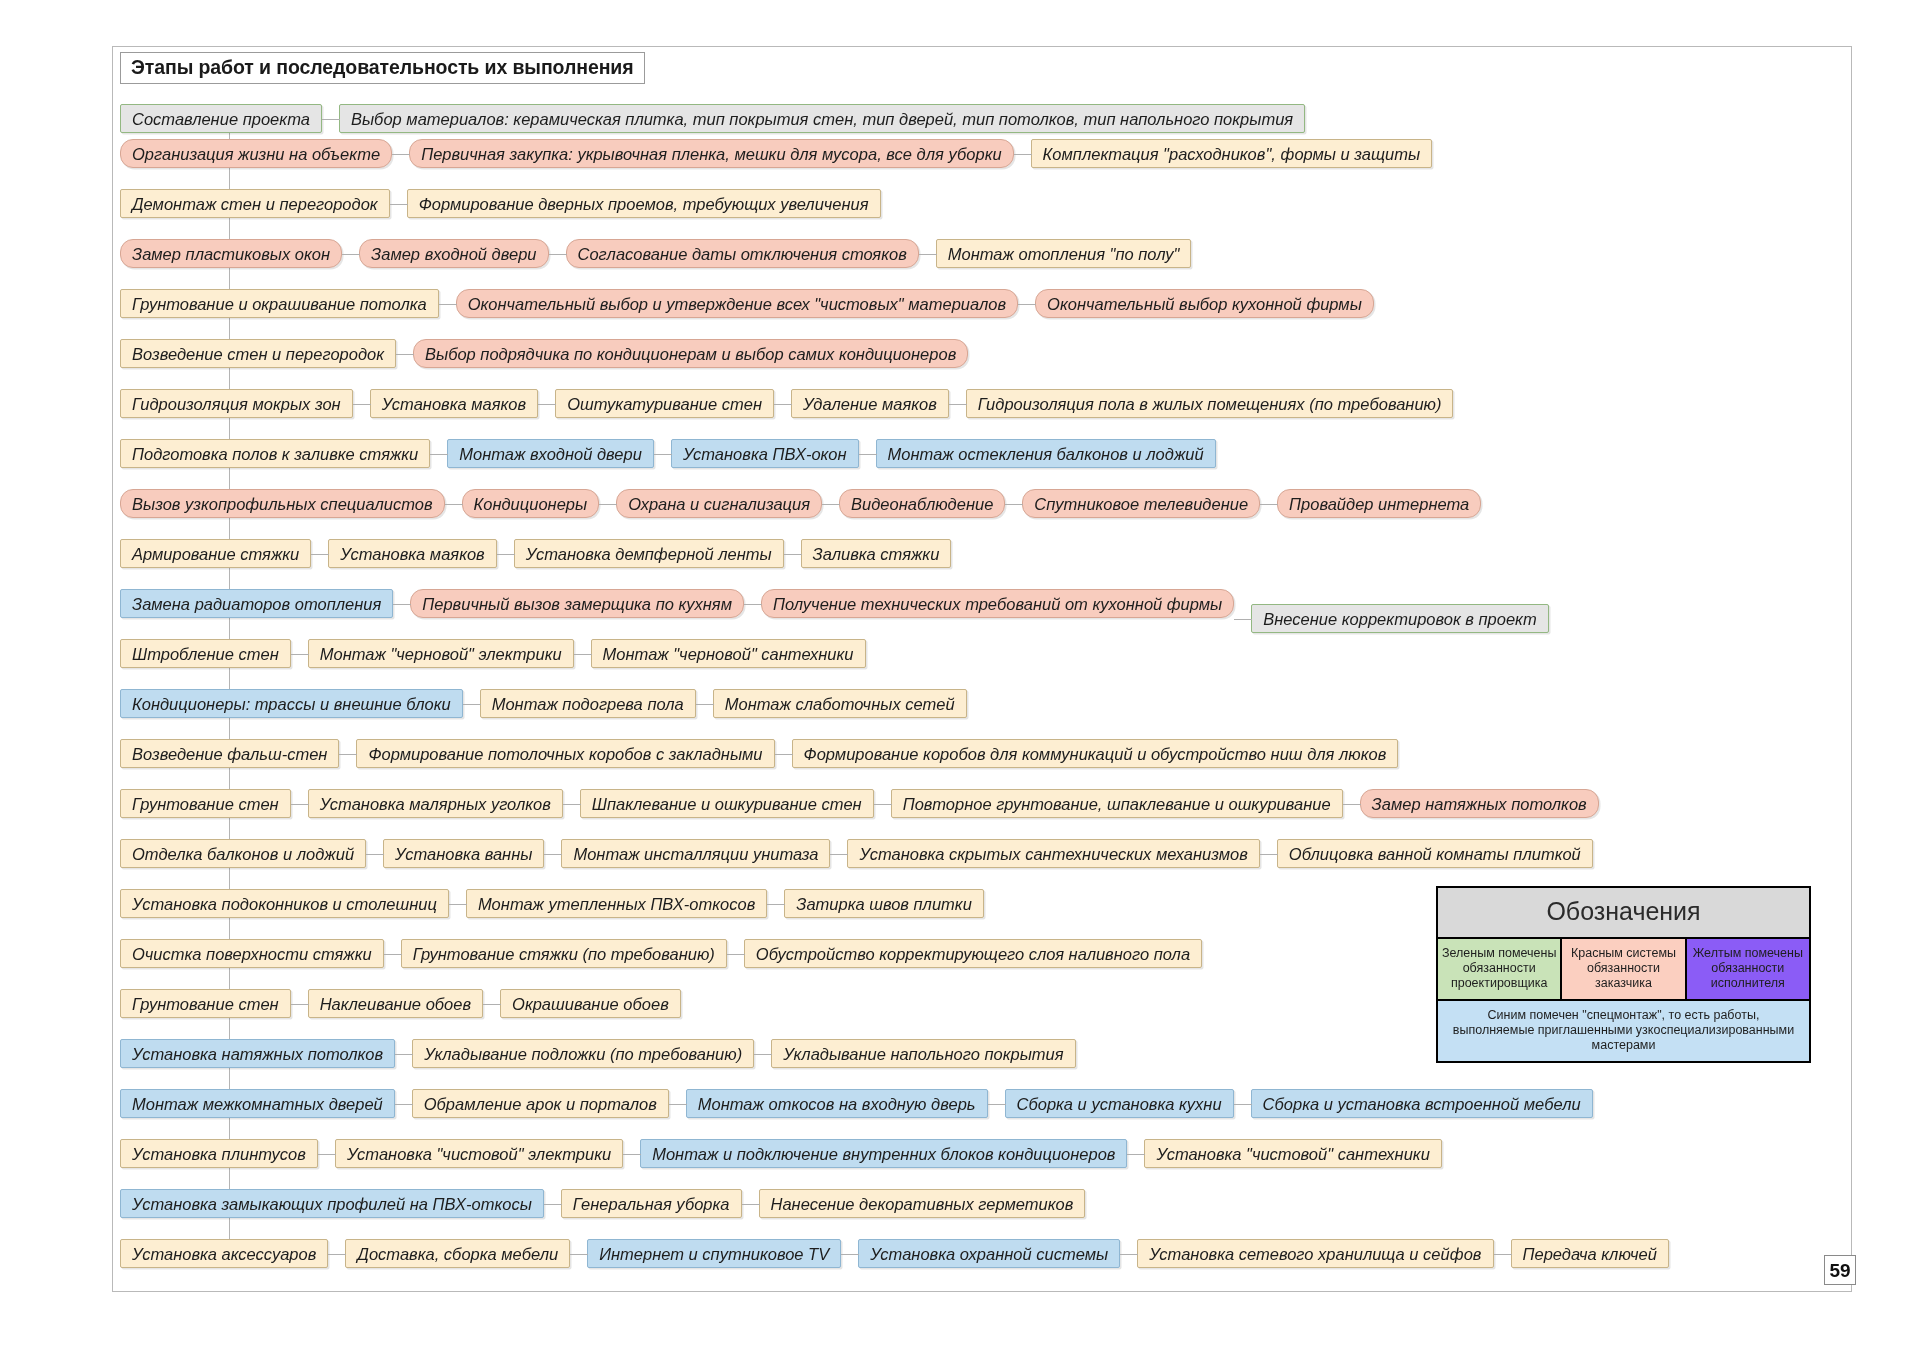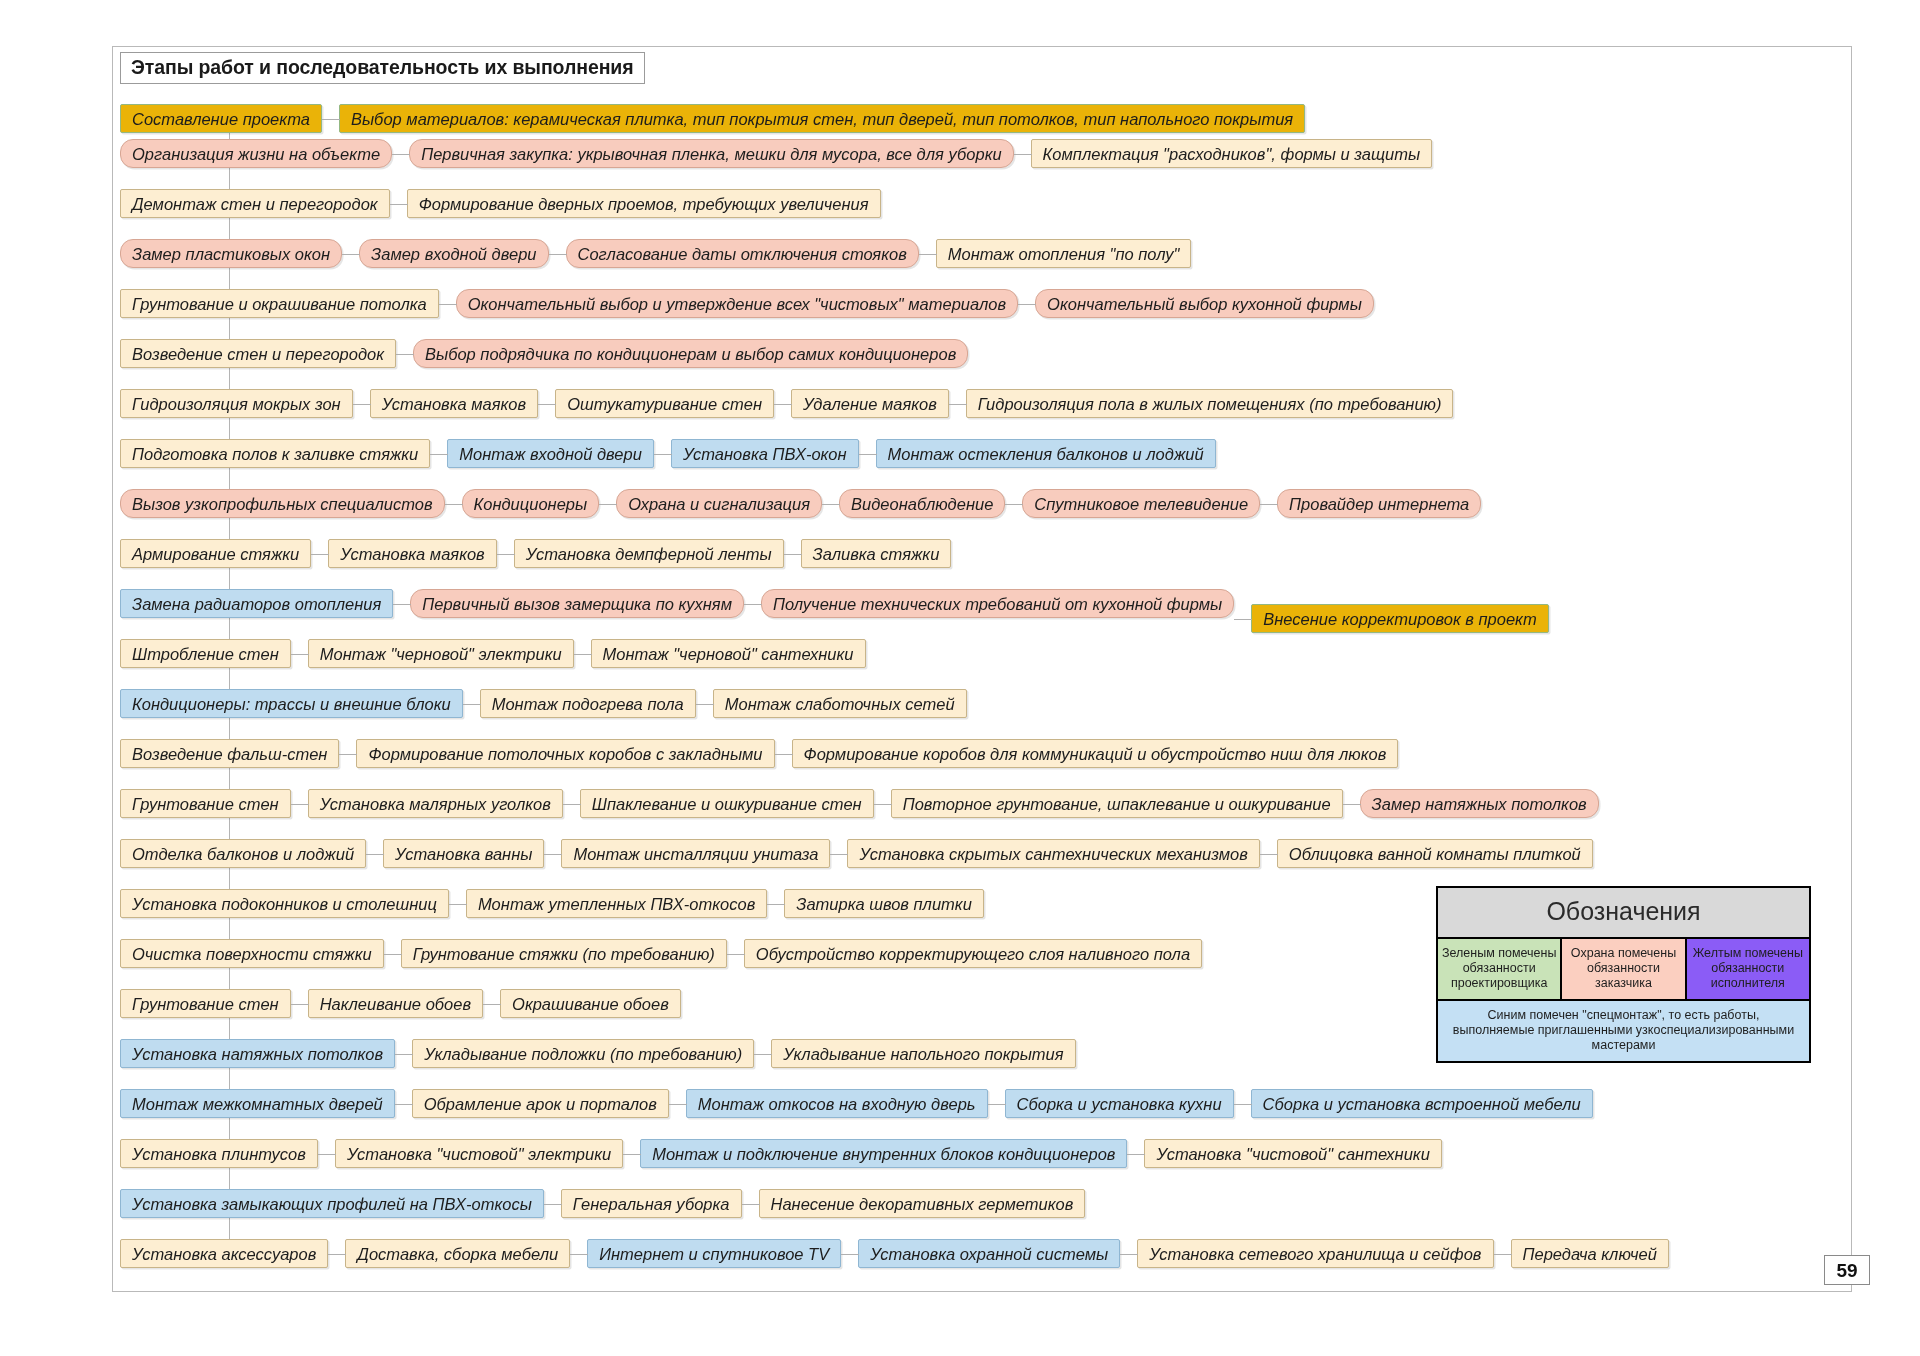--- a/index.html
+++ b/index.html
@@ -80,21 +80,21 @@
     position:absolute;
     left:-18px;
     top:50%;
     width:18px;
     height:1px;
     background:#b0b0b0;
   }
   .c-yellow{ background:#fdeed2; border-color:#c9b municipal; }
   .c-yellow{ background:#fdeed2; border-color:#c8b489; }
   .c-red{ background:#f8ccbe; border-color:#d7a694;border-radius:13px; }
-  .c-green{ background:#eab308; border-color:#93b882;margin-top:30px; }
+  .c-green{ background:#e5e5e5; border-color:#93b882;margin-top:30px; }
   .c-blue{ background:#bfdcf0; border-color:#8fb6d2; }
 
   
   #legend{
     position:absolute;
     left:1436px;top:886px;
     width:375px;
     border:2px solid #000000;
     background:#ffffff;
     box-sizing:border-box;
@@ -130,21 +130,21 @@
     text-align:center;
     font-size:12.5px;
     line-height:15px;
     color:#1e1e1e;
     padding:7px 8px 8px 8px;
   }
   
   #page-number{
     position:absolute;
     left:1824px;top:1255px;
-    width:46px;height:30px;
+    width:32px;height:30px;
     border:1px solid #8a8a8a;
     background:#ffffff;
     font-weight:bold;
     font-size:19px;
     color:#111;
     text-align:center;
     line-height:29px;
     box-sizing:border-box;
   }
 </style>
@@ -295,21 +295,21 @@
         <div class="node c-blue">Установка охранной системы</div>
         <div class="node c-yellow">Установка сетевого хранилища и сейфов</div>
         <div class="node c-yellow">Передача ключей</div>
       </div>
     </div>
 
   <div id="legend">
     <div id="legend-title">Обозначения</div>
     <div id="legend-cols">
         <div class="legend-col lc-green">Зеленым помечены обязанности проектировщика</div>
-        <div class="legend-col lc-red">Охрана помечены обязанности заказчика</div>
+        <div class="legend-col lc-red">Красным системы обязанности заказчика</div>
         <div class="legend-col lc-yellow">Желтым помечены обязанности исполнителя</div>
       </div>
     <div id="legend-note">Синим помечен "спецмонтаж", то есть работы, выполняемые приглашенными узкоспециализированными мастерами</div>
   </div>
 
   <div id="page-number">59</div>
 
 </div>
 
 </body></html>

